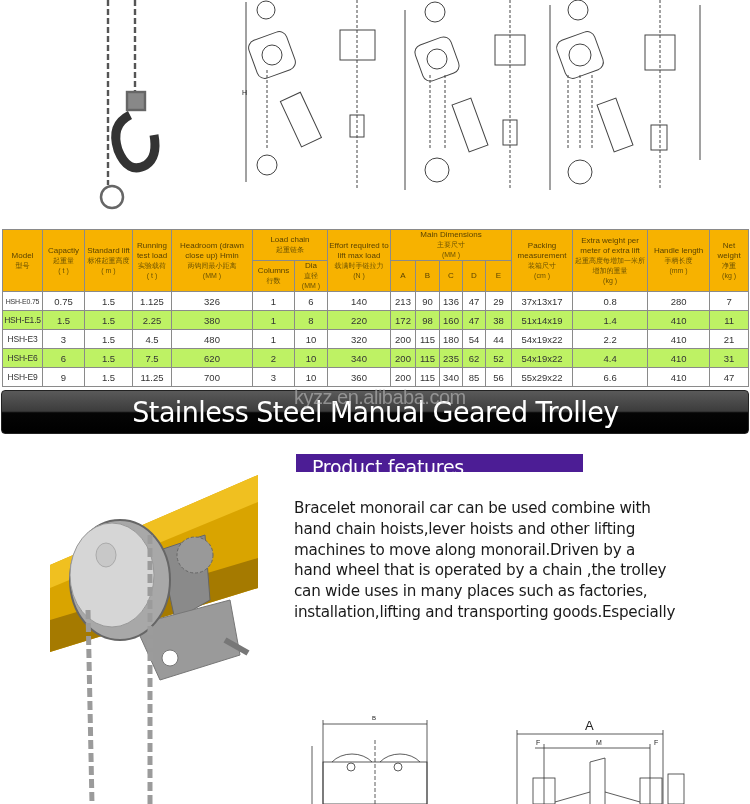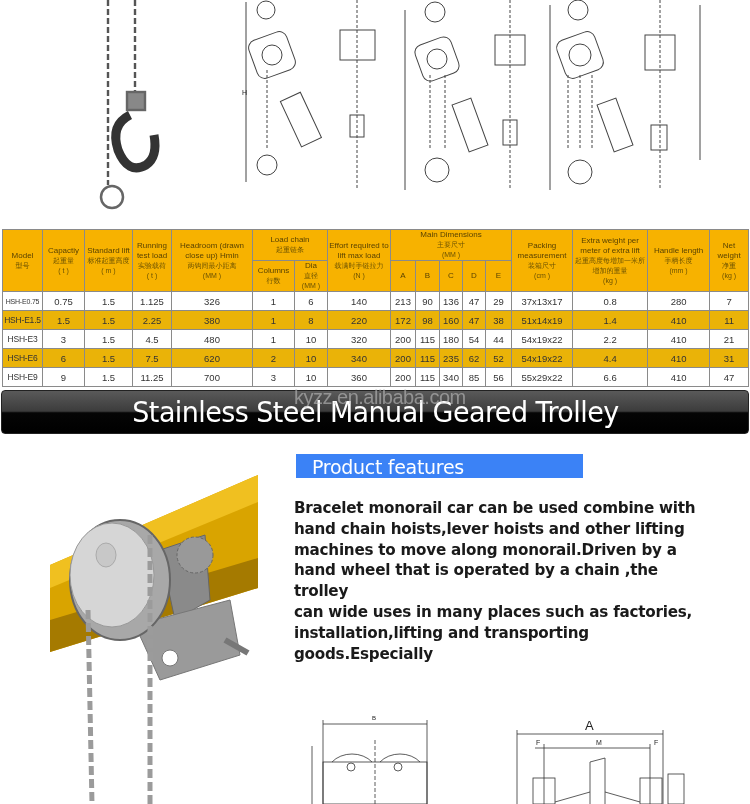--- a/index.html
+++ b/index.html
@@ -19,21 +19,21 @@
   .spec-table th, .spec-table td {
     border: 1px solid #8a8a8a; text-align: center; vertical-align: middle;
     padding: 0 1px; overflow: hidden;
   }
   .spec-table th {
     background: #f7b200; color: #5a4300; font-weight: normal;
     font-size: 8px; line-height: 10px;
   }
   .spec-table th .cn { display: block; font-size: 7px; color: #6b5200; }
   .spec-table td { font-size: 9.5px; color: #333; height: 19px; background: #fff; }
-  .spec-table tr.alt td { background: #eab308; }
+  .spec-table tr.alt td { background: #bef264; }
   .spec-table td.model { font-size: 8.5px; letter-spacing: -0.2px; }
   .spec-table td.model.small { font-size: 7px; }
 
   
   .banner {
     position: absolute; left: 1px; top: 390px; width: 748px; height: 44px;
     border-radius: 4px;
     background: linear-gradient(#5a5a5a 0%, #3c3c3c 48%, #050505 52%, #000 100%);
     border: 1px solid #222;
     display: flex; align-items: center; justify-content: center;
@@ -45,28 +45,28 @@
   .watermark {
     position: absolute; left: 262px; top: 386px; color: rgba(200,200,200,0.55);
     font-family: "Liberation Sans", sans-serif; font-size: 20px; letter-spacing: -0.5px; margin-left: 32px;
   }
 
   
   .photo { position: absolute; left: 0; top: 440px; width: 290px; height: 364px; }
 
   
   .features-header {
-    position: absolute; left: 296px; top: 454px; width: 287px; height: 24px;
-    background: #3b82f6; color: #fff; font-family: "DejaVu Sans", sans-serif;
+    position: absolute; left: 296px; top: 454px; width: 287px; height: 18px;
+    background: #4c1d95; color: #fff; font-family: "DejaVu Sans", sans-serif;
     font-size: 19px; line-height: 26px; padding-left: 16px; letter-spacing: -0.3px;
   }
   .features-body {
     position: absolute; left: 294px; top: 498px; width: 410px;
     font-family: "DejaVu Sans", sans-serif; font-size: 15.2px; line-height: 20.8px;
-    color: #1a1a1a; letter-spacing: -0.25px; font-weight: bold;
+    color: #1a1a1a; letter-spacing: -0.25px;
   }
 
   
   .bottom-drawings { position: absolute; left: 300px; top: 700px; width: 450px; height: 104px; }
   .dim-label { font-family: "Liberation Sans", sans-serif; fill: #222; }
 </style>
 </head>
 <body>
 
 <div class="top-strip">

